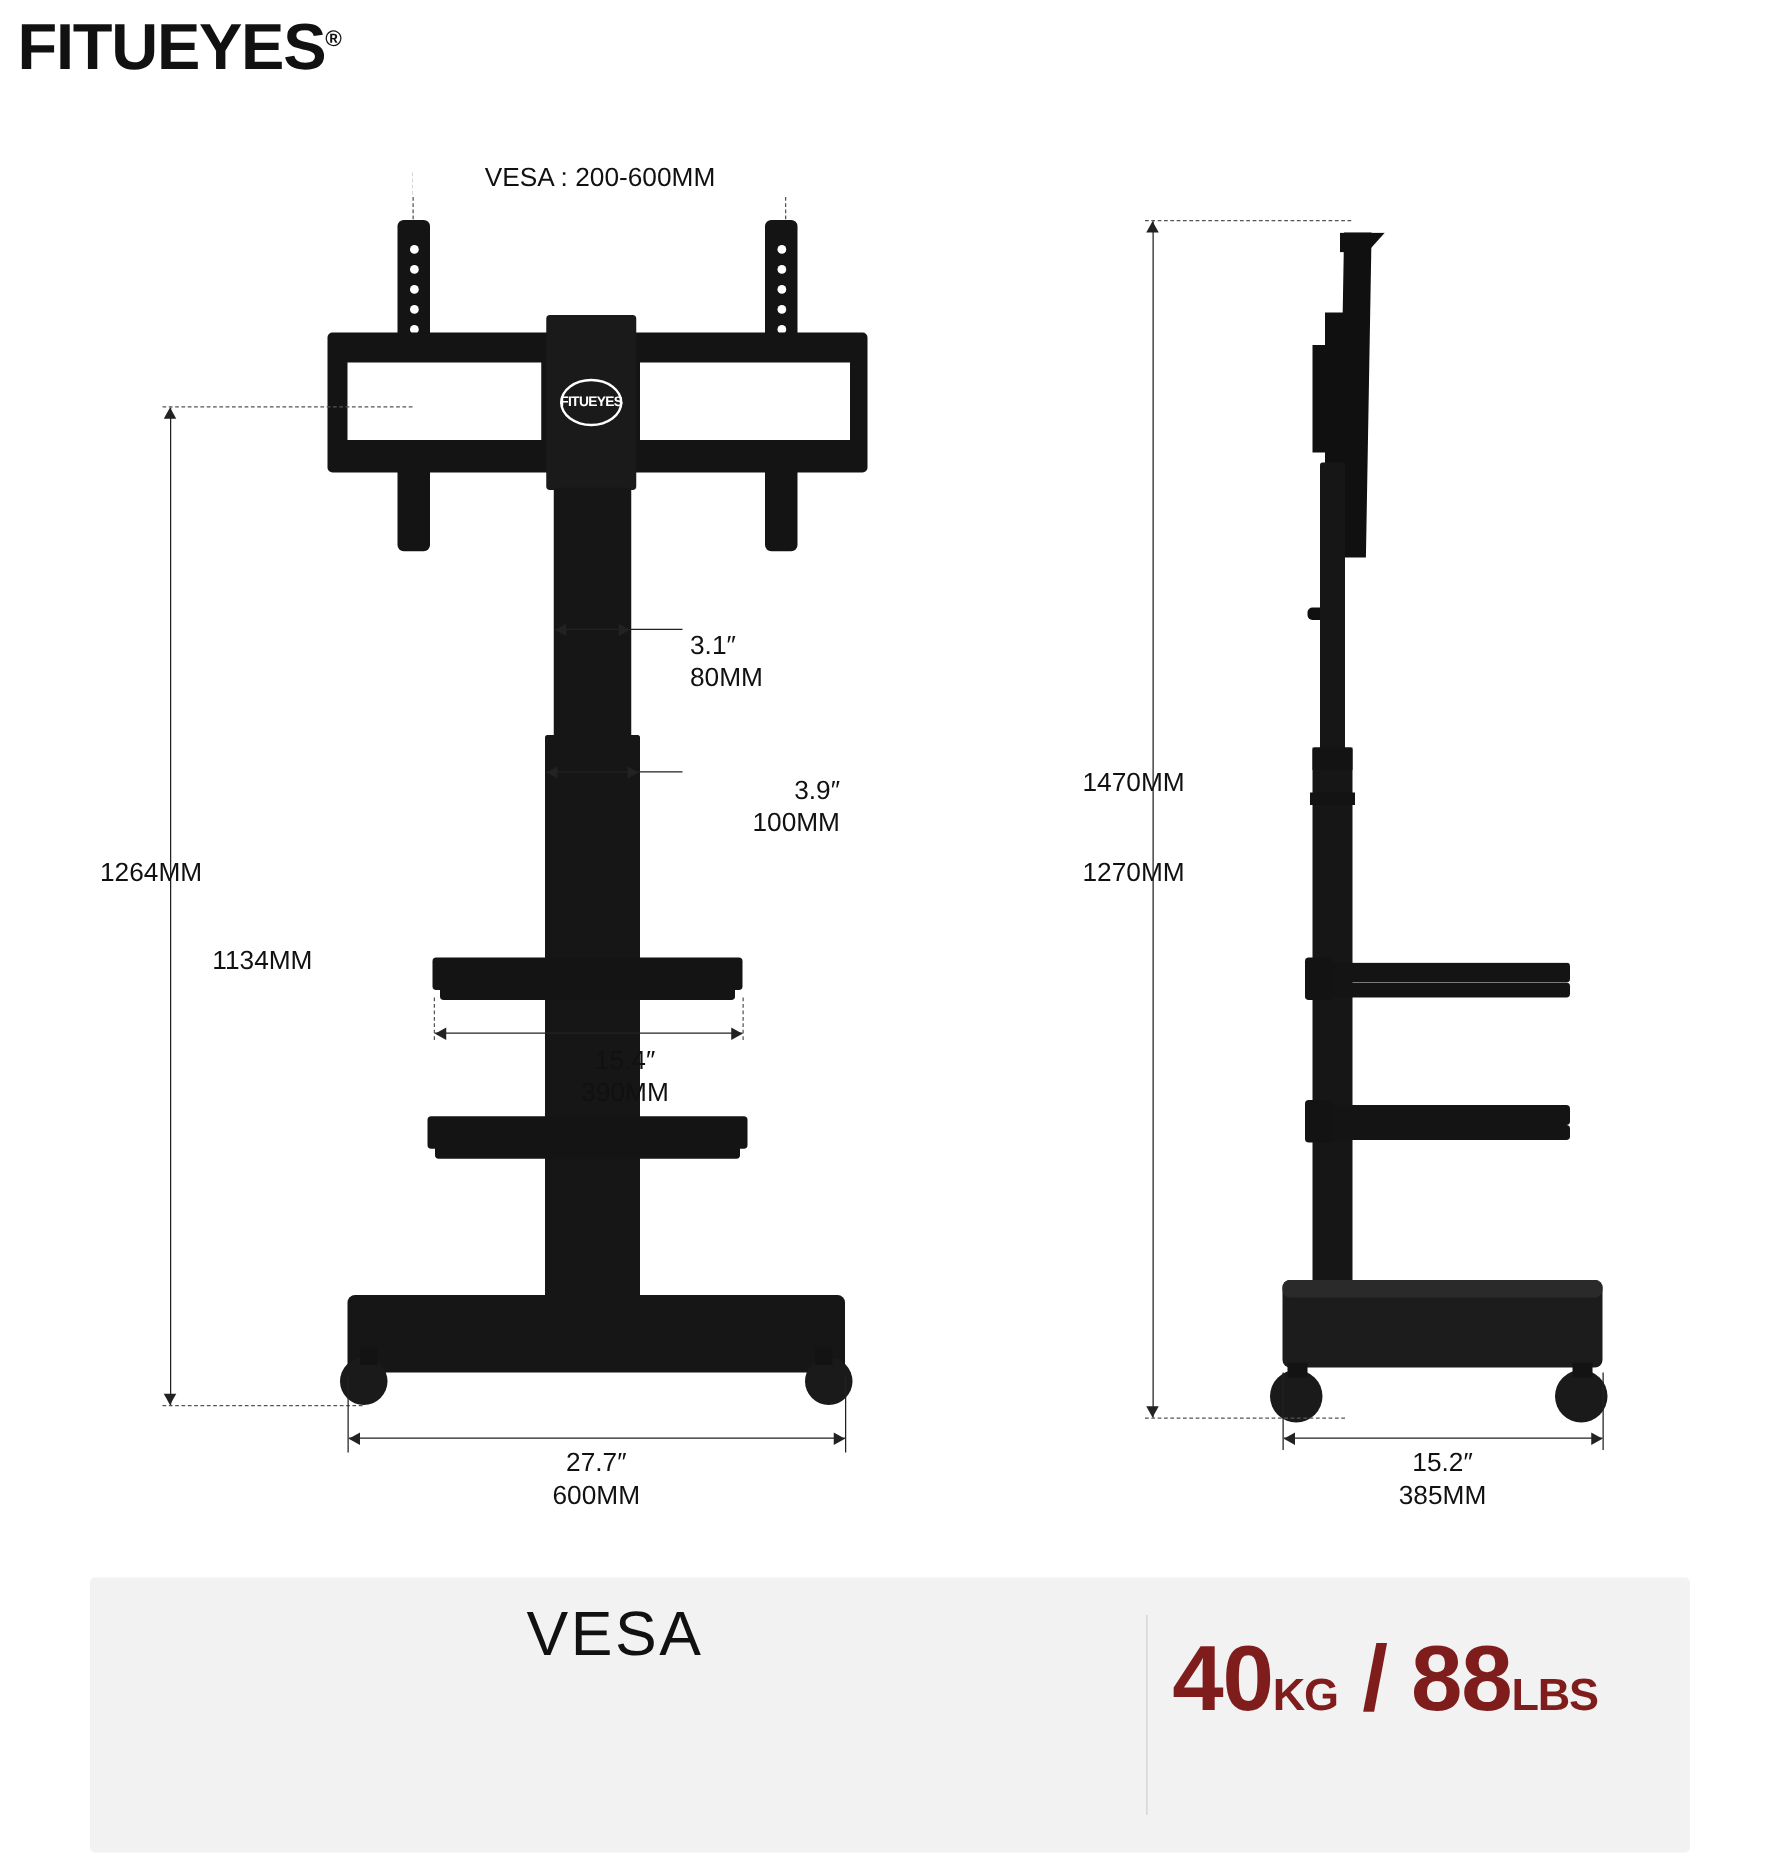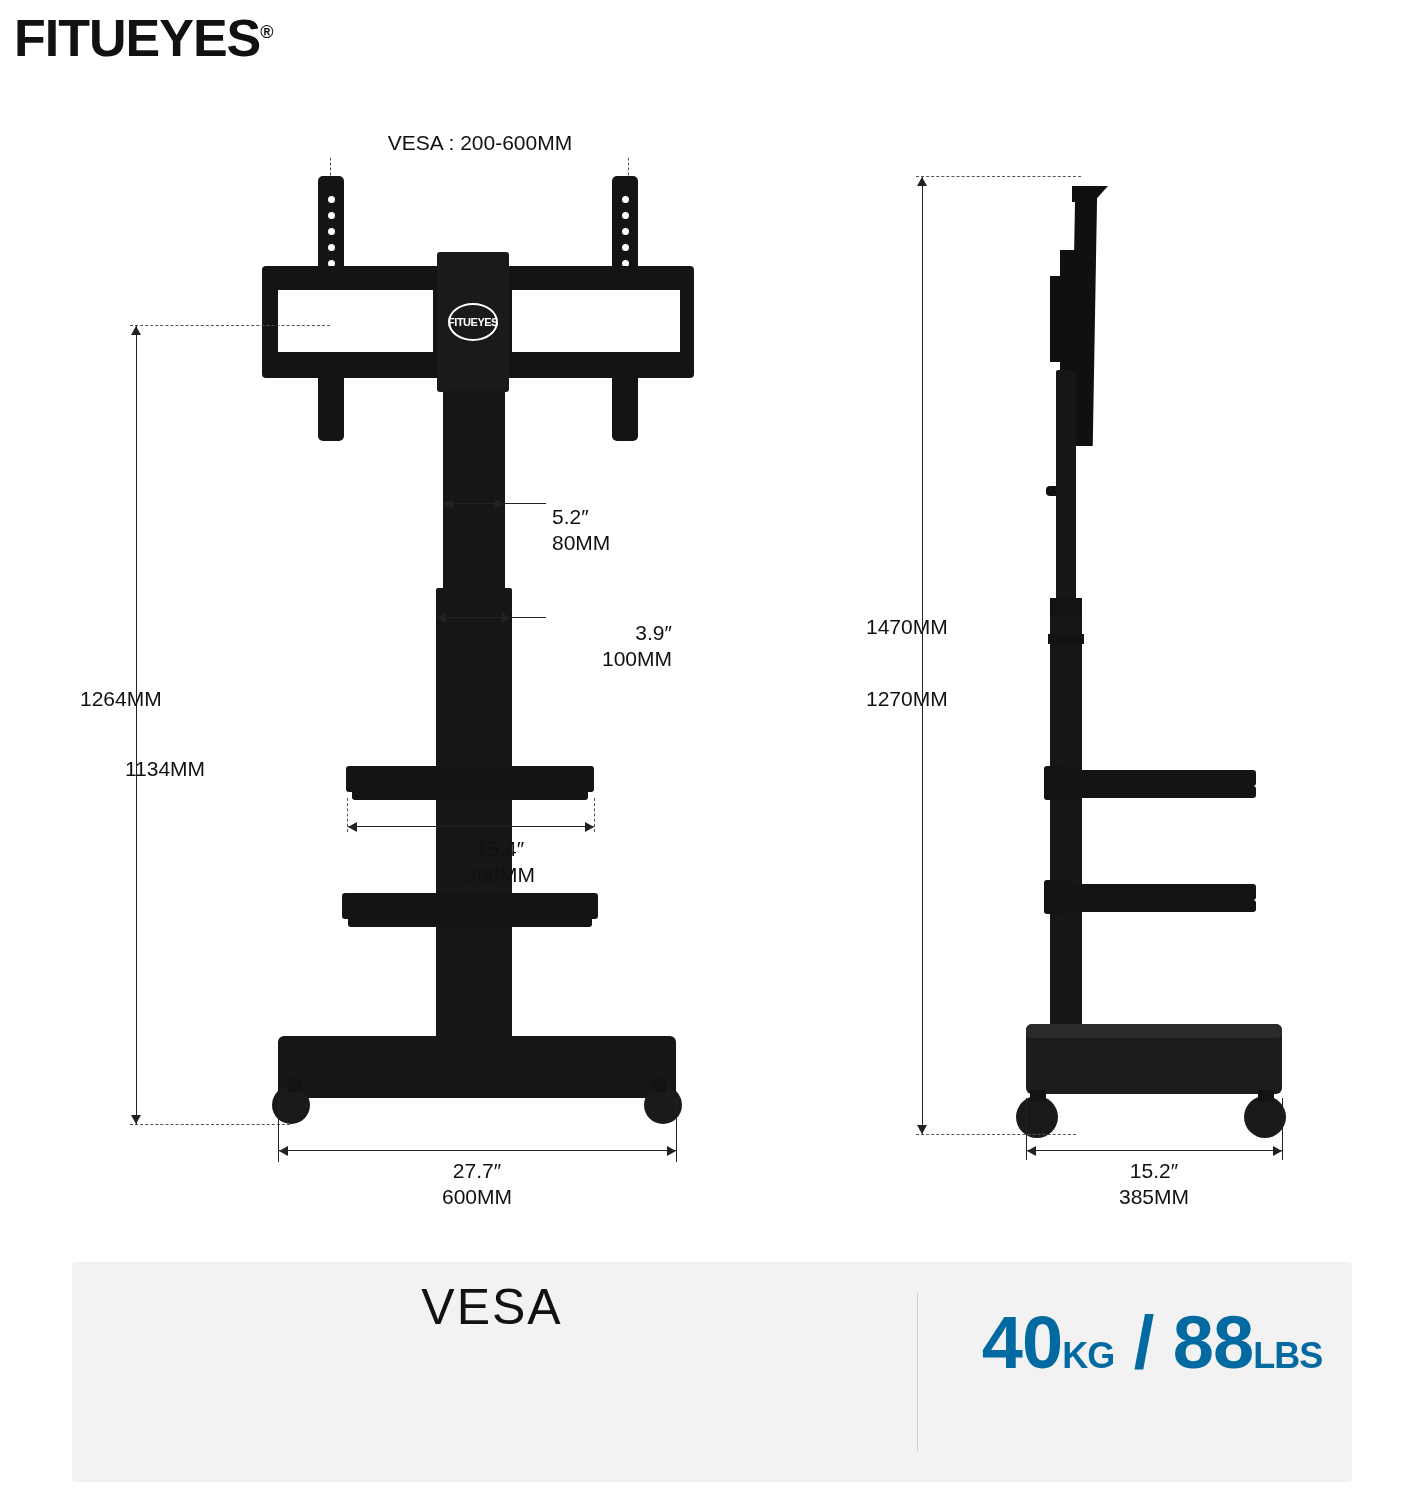--- a/index.html
+++ b/index.html
@@ -93,22 +93,22 @@
   }
   .vesa-rows{
     position:absolute;left:0;top:82px;width:840px;
     font-size:23px;color:#111;line-height:40px;text-align:center;
   }
   .vesa-row{white-space:pre;}
   .divider{
     position:absolute;left:845px;top:30px;width:1px;height:160px;background:#cfcfcf;
   }
   .weight{
-    position:absolute;left:880px;top:38px;width:400px;text-align:center;
-    font-size:74px;font-weight:bold;color:#0369a1;letter-spacing:-1px;
+    position:absolute;left:836px;top:38px;width:400px;text-align:center;
+    font-size:74px;font-weight:bold;color:#7f1d1d;letter-spacing:-1px;
   }
   .weight .u{font-size:36px;font-weight:bold;}
   .weight-sub{
     position:absolute;left:880px;top:140px;width:400px;text-align:center;
     font-size:24px;color:#111;
   }
 </style>
 </head>
 <body>
 
@@ -159,21 +159,21 @@
   </div>
 
   <div class="pole" style="left:443px;top:390px;width:62px;height:200px;"></div>
 
   <div class="pole" style="left:436px;top:588px;width:76px;height:460px;"></div>
 
   <div class="hline" style="left:444px;top:503px;width:60px;"></div>
   <div class="arrow left" style="left:444px;top:499px;"></div>
   <div class="arrow right" style="left:495px;top:499px;"></div>
   <div class="hline" style="left:504px;top:503px;width:42px;"></div>
-  <div class="dim-label" style="left:552px;top:504px;width:120px;text-align:left;">5.2″
+  <div class="dim-label" style="left:552px;top:504px;width:120px;text-align:left;">3.1″
 80MM</div>
 
   <div class="hline" style="left:437px;top:617px;width:74px;"></div>
   <div class="arrow left" style="left:437px;top:613px;"></div>
   <div class="arrow right" style="left:502px;top:613px;"></div>
   <div class="hline" style="left:511px;top:617px;width:35px;"></div>
   <div class="dim-label" style="left:552px;top:620px;width:120px;text-align:right;">3.9″
 100MM</div>
 
   <div class="shelf" style="left:346px;top:766px;width:248px;height:26px;"></div>
@@ -194,21 +194,21 @@
   <div class="caster" style="left:644px;top:1086px;width:38px;height:38px;"></div>
   <div class="blk" style="left:288px;top:1078px;width:14px;height:14px;"></div>
   <div class="blk" style="left:652px;top:1078px;width:14px;height:14px;"></div>
 
   <div class="dash-h" style="left:130px;top:325px;width:200px;"></div>
   <div class="dash-h" style="left:130px;top:1124px;width:160px;"></div>
   <div class="vline" style="left:136px;top:326px;height:798px;"></div>
   <div class="arrow up" style="left:131px;top:326px;"></div>
   <div class="arrow down" style="left:131px;top:1115px;"></div>
   <div class="dim-label" style="left:80px;top:686px;width:170px;text-align:left;">1264MM</div>
-  <div class="dim-label" style="left:80px;top:756px;width:170px;text-align:center;">1134MM</div>
+  <div class="dim-label" style="left:80px;top:756px;width:170px;text-align:right;">1134MM</div>
 
   <div class="vline" style="left:278px;top:1100px;height:62px;"></div>
   <div class="vline" style="left:676px;top:1100px;height:62px;"></div>
   <div class="hline" style="left:279px;top:1150px;width:397px;"></div>
   <div class="arrow left" style="left:279px;top:1146px;"></div>
   <div class="arrow right" style="left:667px;top:1146px;"></div>
   <div class="dim-label" style="left:377px;top:1158px;width:200px;">27.7″
 600MM</div>
 </div>
 

